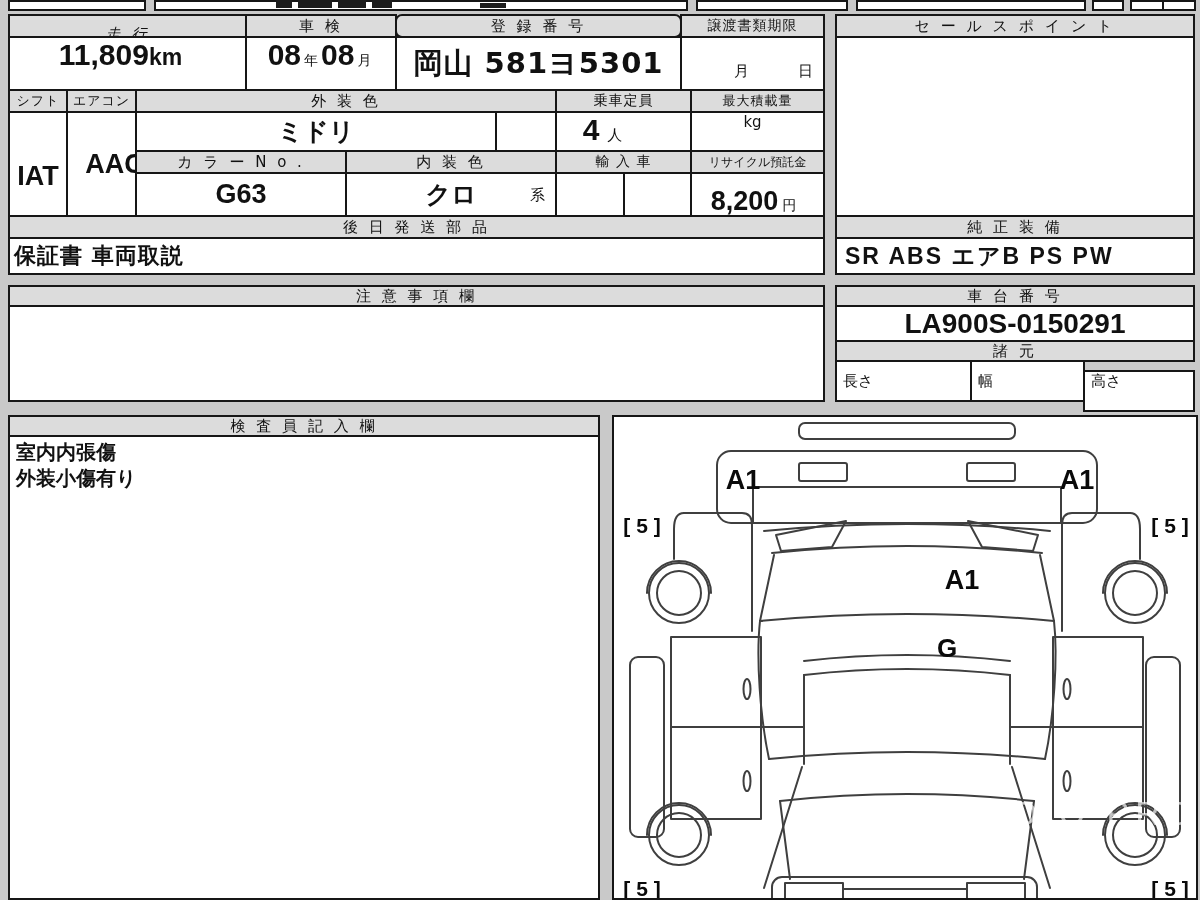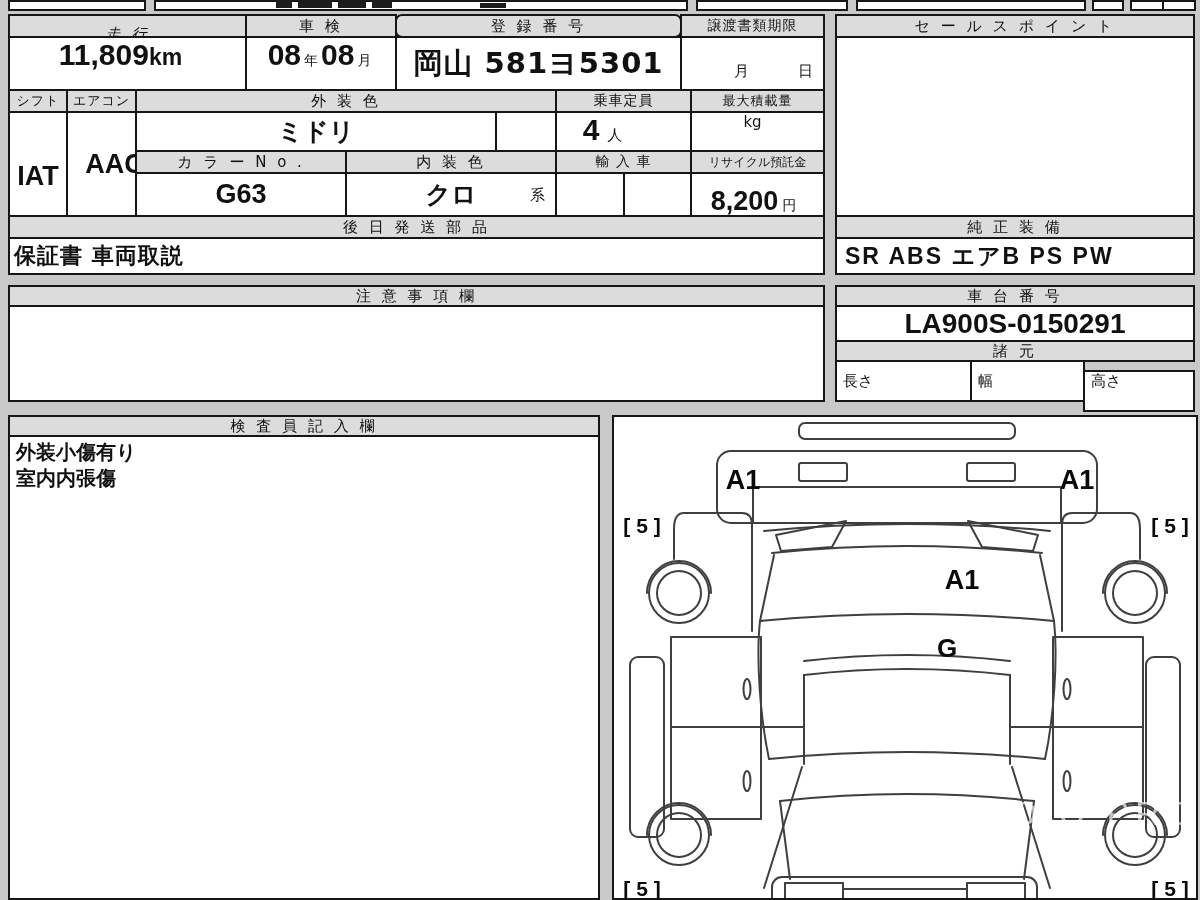--- a/index.html
+++ b/index.html
@@ -176,22 +176,22 @@
     <span style="font-size:15px;">幅</span>
   </div>
 <div class="c" style="left:1083px;top:360px;width:112px;height:42px;display:flex;align-items:flex-start;padding-left:6px;margin-top:10px;">
     <span style="font-size:15px;">高さ</span>
   </div>
 
 <div class="c h" style="left:8px;top:415px;width:592px;height:22px;">
     <span>検 査 員 記 入 欄</span>
   </div>
 <div class="c" style="left:8px;top:435px;width:592px;height:465px;padding:2px 6px;">
+  <div class="noteLine">室内内張傷</div>
   <div class="noteLine">外装小傷有り</div>
-  <div class="noteLine">室内内張傷</div>
 </div>
 
 <div class="c" style="left:612px;top:415px;width:586px;height:485px;">
   <svg width="582" height="481" viewBox="0 0 582 481">
     <g fill="none" stroke="#3f3f3f" stroke-width="2" stroke-linejoin="round" stroke-linecap="round">
 
       <rect x="185" y="6" width="216" height="16" rx="6"></rect>
 
       <rect x="103" y="34" width="380" height="72" rx="14"></rect>
       <rect x="185" y="46" width="48" height="18" rx="2"></rect>

